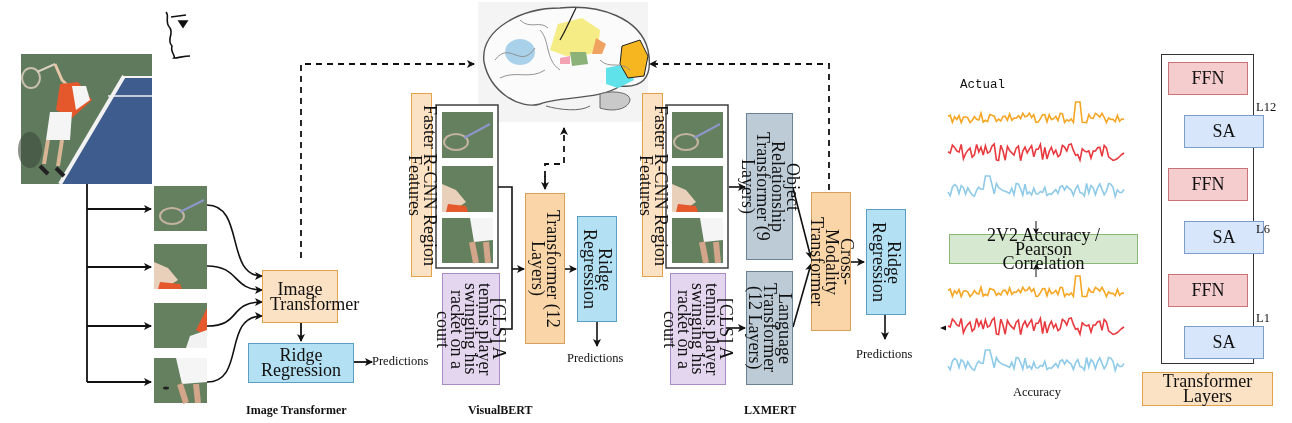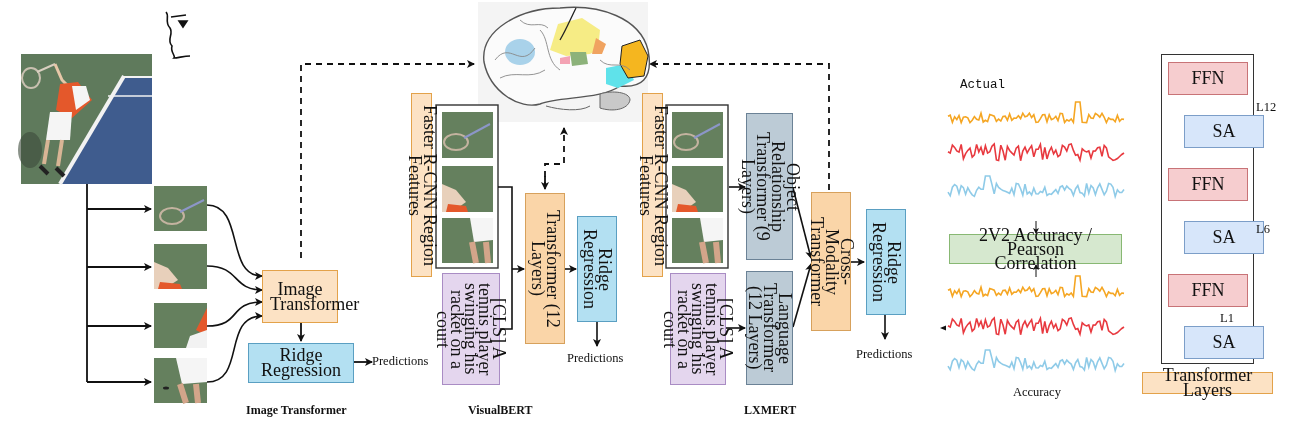--- a/index.html
+++ b/index.html
@@ -269,21 +269,21 @@
 <div class="box orange2 vert" style="left:811px;top:192px;width:40px;height:139px;">
   <span style="height:110px;">Cross-Modality Transformer</span>
 </div>
 <div class="box blue vert" style="left:866px;top:209px;width:40px;height:106px;">
   <span>Ridge Regression</span>
 </div>
 <div class="lbl" style="left:856px;top:347px;">Predictions</div>
 <div class="lbl bold" style="left:744px;top:403px;">LXMERT</div>
 
 <div class="lbl" style="left:960px;top:78px;font-family:Liberation Mono, monospace;">Actual</div>
-<div class="box green" style="left:949px;top:234px;width:173px;height:30px;line-height:14px;">
+<div class="box green" style="left:949px;top:234px;width:189px;height:30px;line-height:14px;">
   <span style="width:140px;">2V2 Accuracy / Pearson Correlation</span>
 </div>
 <div class="lbl" style="left:1013px;top:385px;">Accuracy</div>
 
 <div class="frame" style="left:1161px;top:54px;width:93px;height:310px;"></div>
 <div class="box ffn" style="left:1168px;top:62px;width:80px;height:33px;">
     <span>FFN</span>
   </div>
 <div class="box sa" style="left:1168px;top:115px;width:80px;height:33px;">
     <span>SA</span>
@@ -295,16 +295,16 @@
     <span>SA</span>
   </div>
 <div class="box ffn" style="left:1168px;top:274px;width:80px;height:33px;">
     <span>FFN</span>
   </div>
 <div class="box sa" style="left:1168px;top:326px;width:80px;height:33px;">
     <span>SA</span>
   </div>
 <div class="lbl" style="left:1256px;top:100px;">L12</div>
 <div class="lbl" style="left:1256px;top:206px;margin-top:16px;">L6</div>
-<div class="lbl" style="left:1220px;top:311px;">L1</div>
-<div class="box orange" style="left:1142px;top:372px;width:131px;height:22px;">
+<div class="lbl" style="left:1256px;top:311px;">L1</div>
+<div class="box orange" style="left:1142px;top:372px;width:131px;height:34px;">
   <span>Transformer Layers</span>
 </div>
 
 </body></html>

